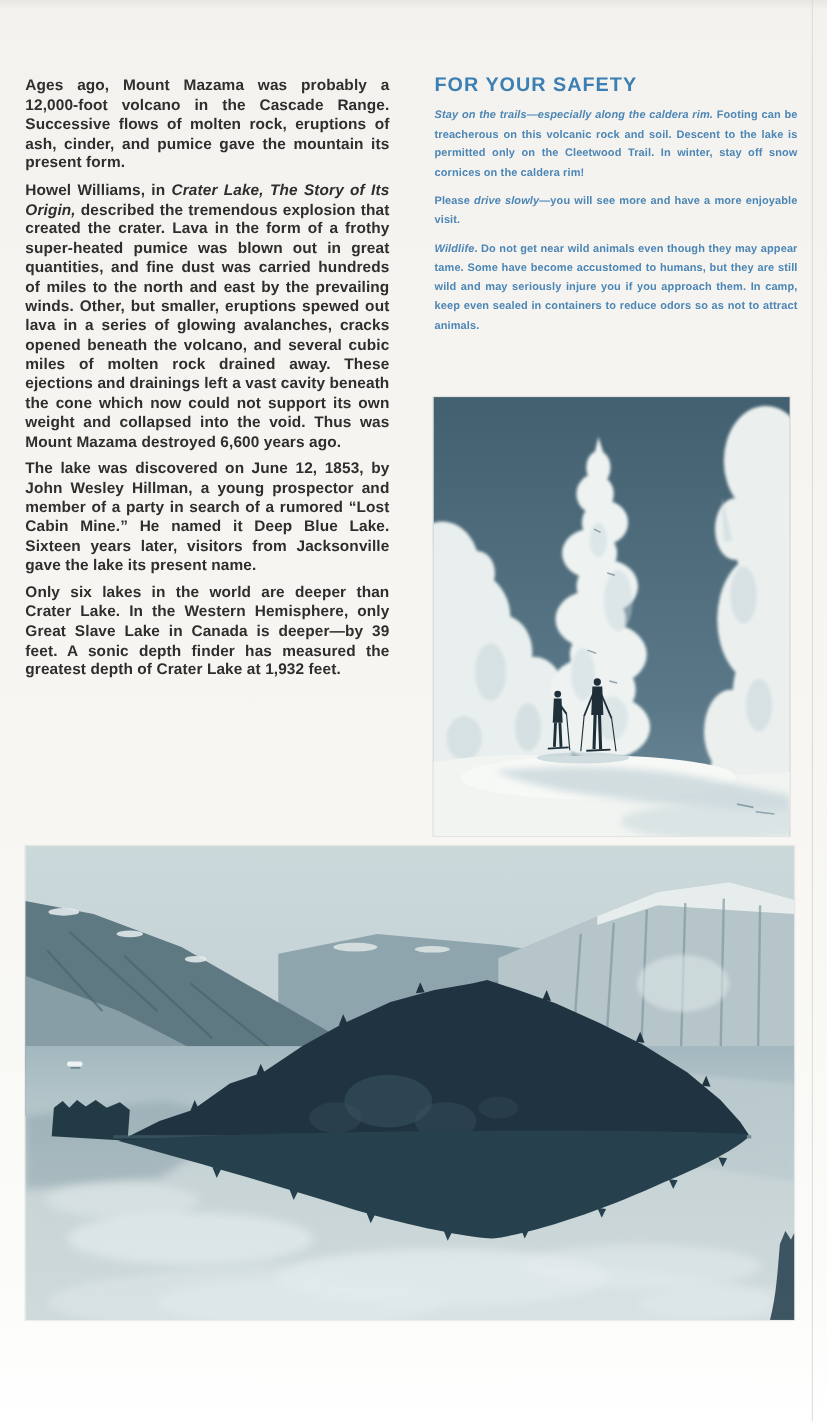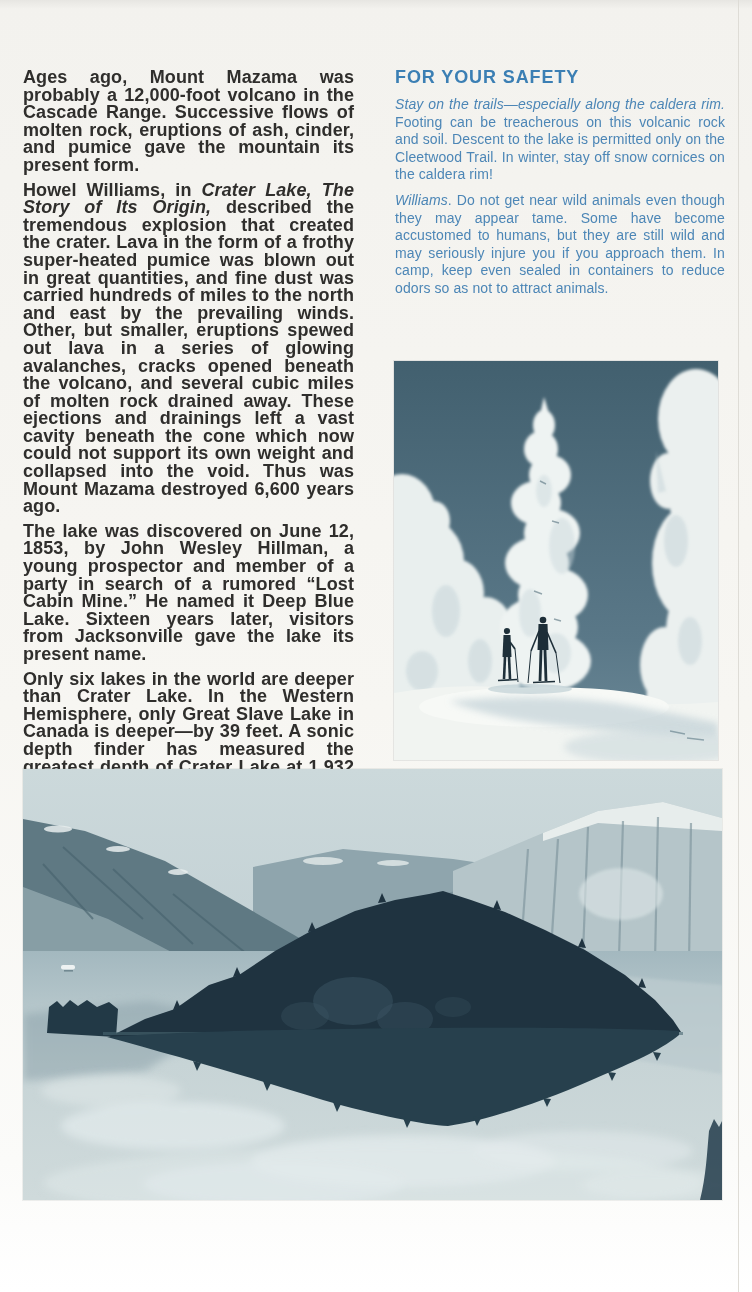--- a/index.html
+++ b/index.html
@@ -18,34 +18,34 @@
   }
   .scan-line{
     position:absolute;top:0;bottom:0;right:13px;width:1px;
     background:#dedcd6;
   }
   .left-col{
     position:absolute;left:23px;top:69px;width:347px;
   }
   .left-col p{
     margin:0 16px 7px 0;
-    font-size:18px;line-height:17.6px;font-weight:700;
+    font-size:14px;line-height:17.6px;font-weight:700;
     color:#2f2e2c;text-align:justify;letter-spacing:0.1px;
   }
   .right-col{
     position:absolute;left:395px;top:69px;width:330px;
   }
   .right-col h2{
     margin:0 0 11px 0;
     font-size:18px;line-height:16px;font-weight:700;
     color:#3b7fb4;letter-spacing:0.9px;
   }
   .right-col p{
     margin:0 0 8px 0;
-    font-size:14px;line-height:17.6px;font-weight:400;
+    font-size:10px;line-height:17.6px;font-weight:700;
     color:#4c86b6;text-align:justify;letter-spacing:0.1px;
   }
   .ital{font-style:italic;}
   figure{margin:0;padding:0;}
   .winter-photo{
     position:absolute;left:394px;top:361px;width:324px;height:399px;
     box-shadow:0 0 0 1px rgba(120,130,135,0.15);
   }
   .lake-photo{
     position:absolute;left:23px;top:769px;width:699px;height:431px;
@@ -62,21 +62,22 @@
   <div class="left-col">
     <p>Ages ago, Mount Mazama was probably a 12,000-foot volcano in the Cascade Range. Successive flows of molten rock, eruptions of ash, cinder, and pumice gave the mountain its present form.</p>
     <p><span>Howel Williams, in </span><span class="ital">Crater Lake, The Story of Its Origin,</span><span> described the tremendous explosion that created the crater. Lava in the form of a frothy super-heated pumice was blown out in great quantities, and fine dust was carried hundreds of miles to the north and east by the prevailing winds. Other, but smaller, eruptions spewed out lava in a series of glowing avalanches, cracks opened beneath the volcano, and several cubic miles of molten rock drained away. These ejections and drainings left a vast cavity beneath the cone which now could not support its own weight and collapsed into the void. Thus was Mount Mazama destroyed 6,600 years ago.</span></p>
     <p>The lake was discovered on June 12, 1853, by John Wesley Hillman, a young prospector and member of a party in search of a rumored “Lost Cabin Mine.” He named it Deep Blue Lake. Sixteen years later, visitors from Jacksonville gave the lake its present name.</p>
     <p>Only six lakes in the world are deeper than Crater Lake. In the Western Hemisphere, only Great Slave Lake in Canada is deeper—by 39 feet. A sonic depth finder has measured the greatest depth of Crater Lake at 1,932 feet.</p>
   </div>
 
   <div class="right-col">
     <h2>FOR YOUR SAFETY</h2>
     <p><span class="ital">Stay on the trails—especially along the caldera rim.</span><span> Footing can be treacherous on this volcanic rock and soil. Descent to the lake is permitted only on the Cleetwood Trail. In winter, stay off snow cornices on the caldera rim!</span></p>
-    <p><span class="ital">Williams</span><span>. Do not get near wild animals even though they may appear tame. Some have become accustomed to humans, but they are still wild and may seriously injure you if you approach them. In camp, keep even sealed in containers to reduce odors so as not to attract animals.</span></p>
+    <p><span>Please </span><span class="ital">drive slowly</span><span>—you will see more and have a more enjoyable visit.</span></p>
+    <p><span class="ital">Wildlife</span><span>. Do not get near wild animals even though they may appear tame. Some have become accustomed to humans, but they are still wild and may seriously injure you if you approach them. In camp, keep even sealed in containers to reduce odors so as not to attract animals.</span></p>
   </div>
 
   <figure class="winter-photo">
     <svg width="324" height="399" viewBox="0 0 324 399" preserveAspectRatio="none">
       <defs>
         <linearGradient id="skyW" x1="0" y1="0" x2="0" y2="1">
           <stop offset="0" stop-color="#42606f"></stop>
           <stop offset="0.7" stop-color="#5a7888"></stop>
           <stop offset="1" stop-color="#6d8a98"></stop>
         </linearGradient>

